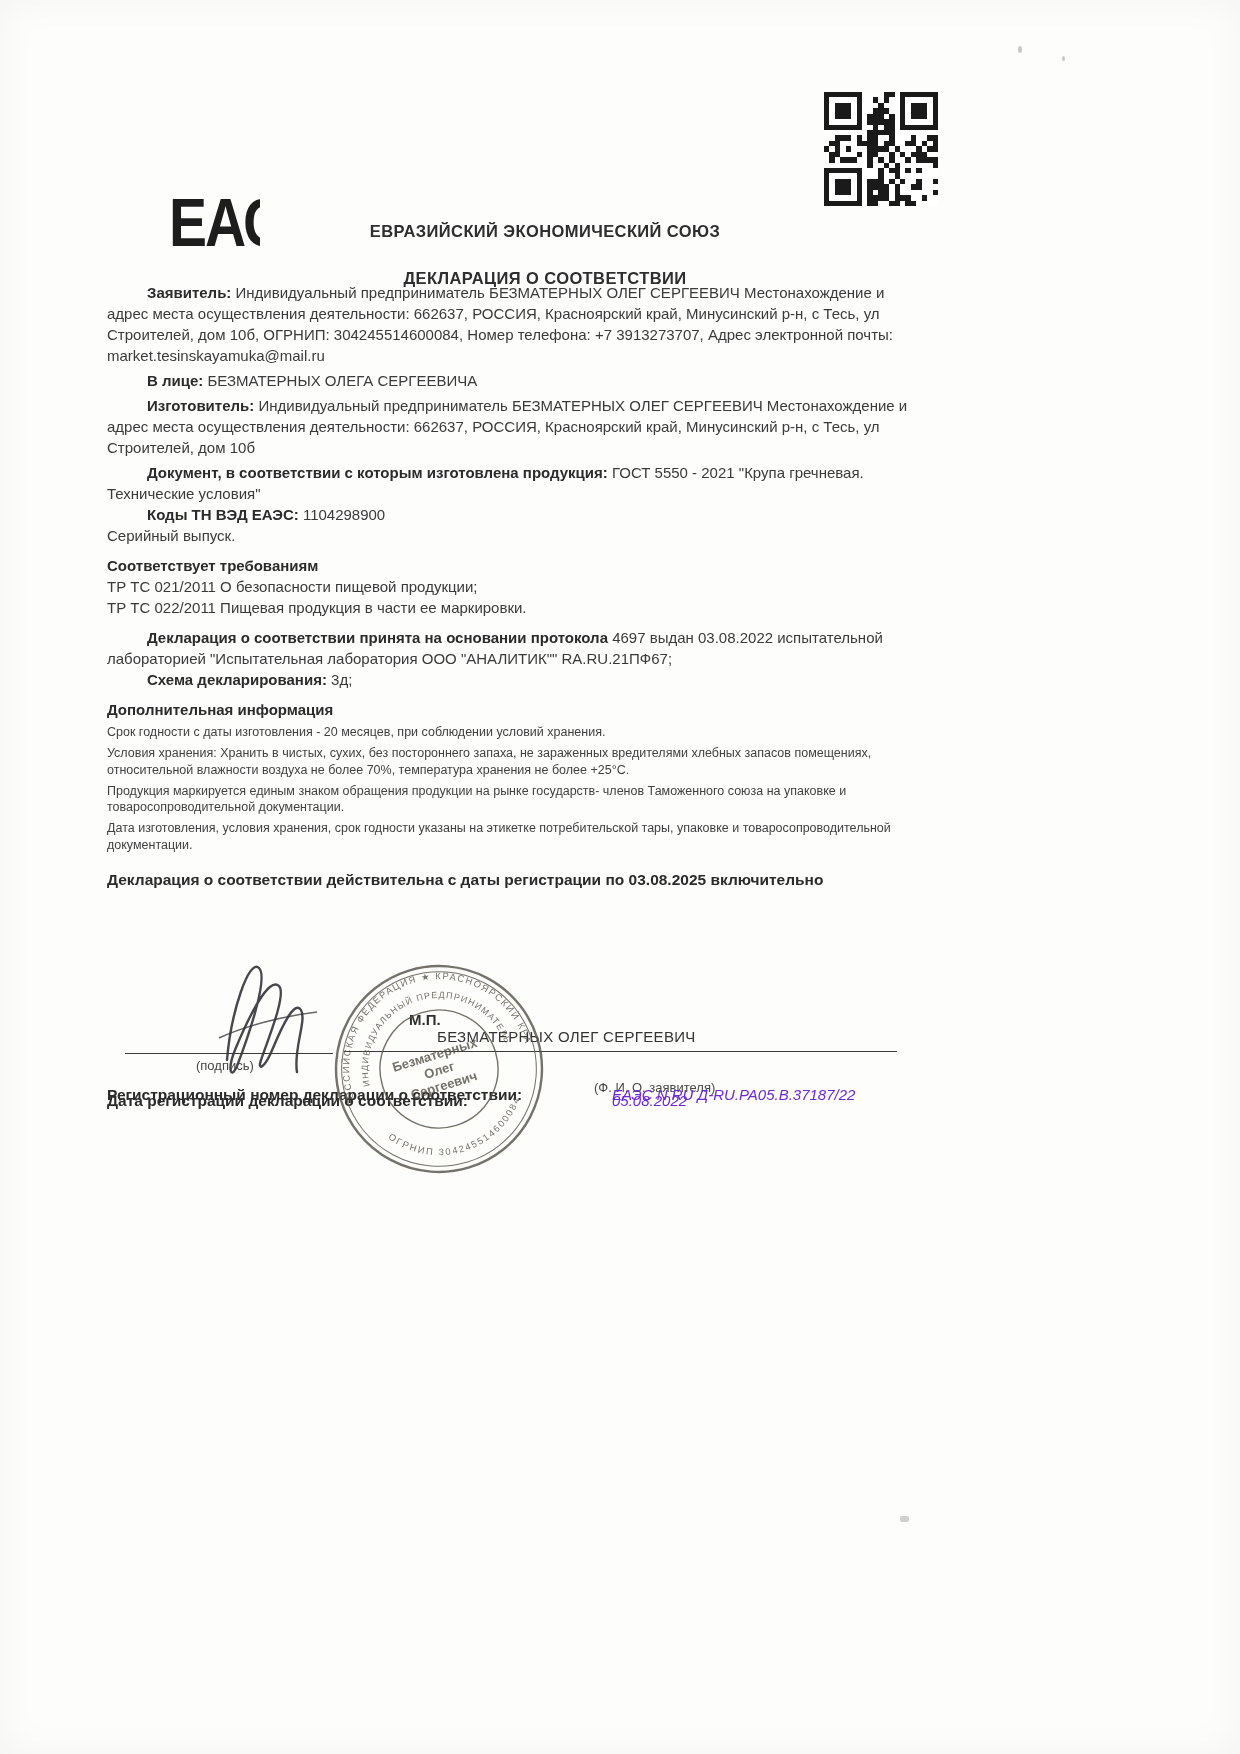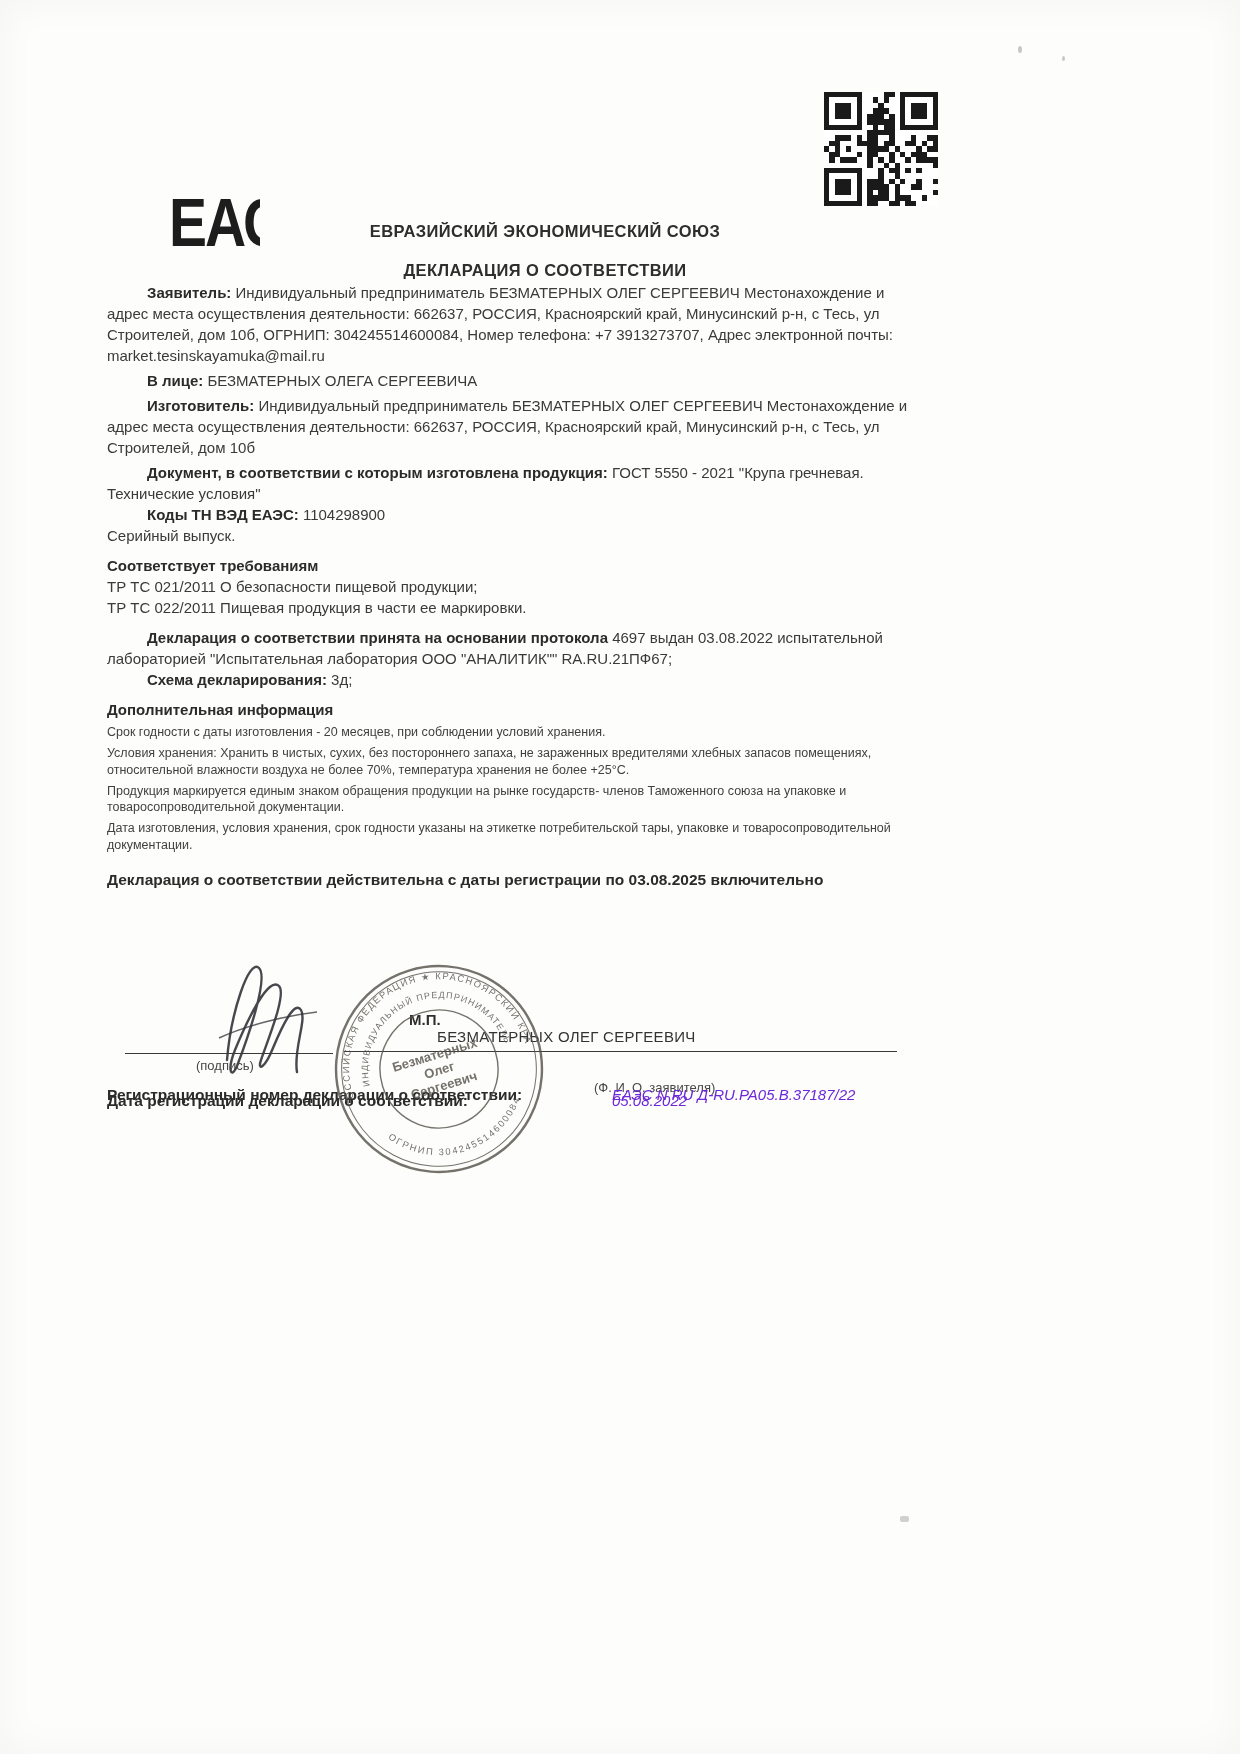--- a/index.html
+++ b/index.html
@@ -8,21 +8,21 @@
   .page {
     position:relative; width:1240px; height:1754px; margin:0 auto;
     background:#fdfdfb; color:#3a3a3a; overflow:hidden;
     box-shadow: inset 0 0 40px rgba(0,0,0,0.04);
   }
   
   .eac-logo { position:absolute; left:168px; top:182px; width:92px; height:72px; }
   .qr { position:absolute; left:824px; top:92px; width:114px; height:114px; }
   .titles { position:absolute; left:180px; top:222px; width:730px; text-align:center; }
   .title-line { font-weight:bold; font-size:16.5px; color:#2e2e2e; letter-spacing:.4px; }
-  .title-line + .title-line { margin-top:20px; }
+  .title-line + .title-line { margin-top:28px; }
   
   .content { position:absolute; left:107px; top:282px; width:814px; }
   .para { font-size:15px; line-height:21px; margin-bottom:4px; color:#3a3a3a; }
   .lbl { font-weight:bold; color:#2b2b2b;margin-left:40px; }
   .sect { margin-top:9px; }
   .tight { margin-bottom:0; }
   .heading { font-weight:bold; color:#2b2b2b; }
   .small { font-size:12.5px; line-height:16.5px; margin-bottom:4.5px; color:#414141; }
   .validity { font-weight:bold; font-size:15.5px; margin-top:16px; color:#2b2b2b; }
   

